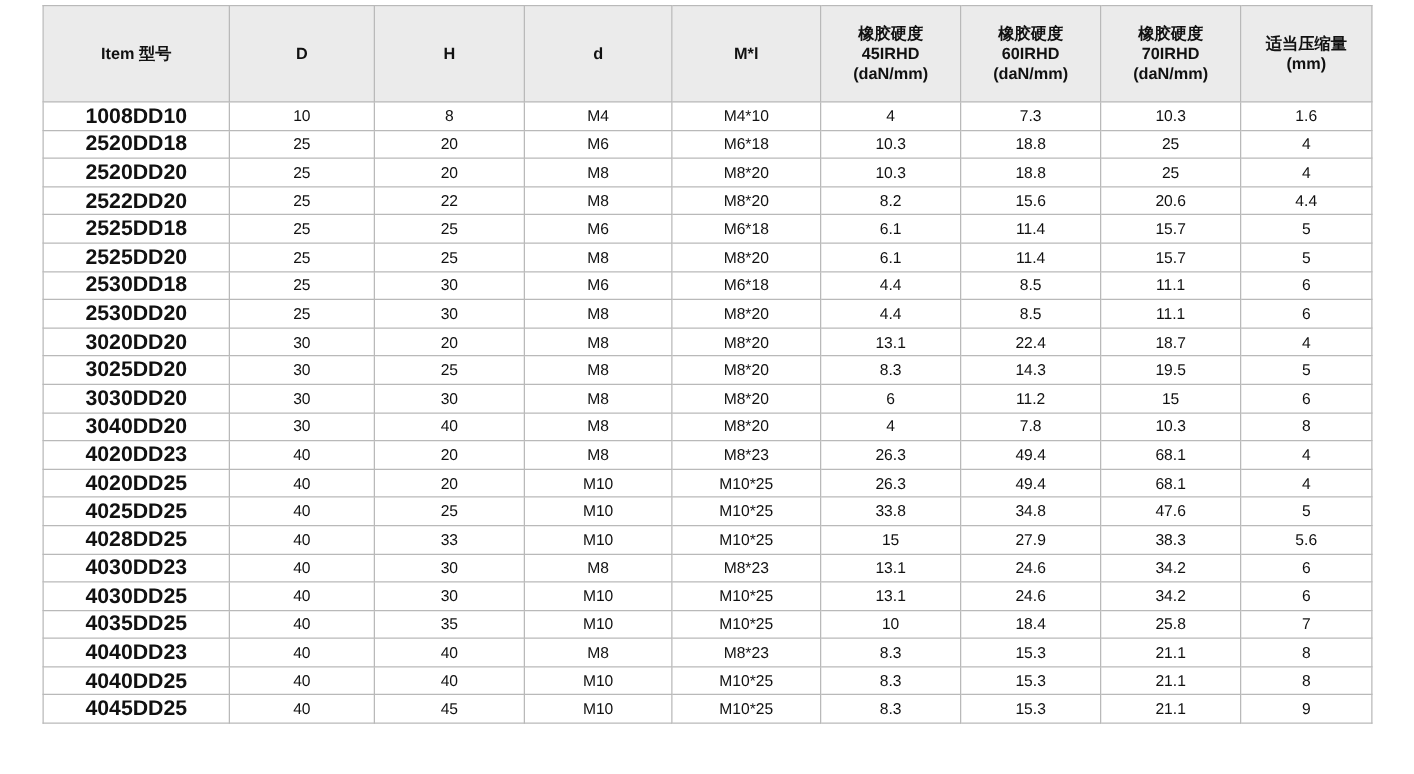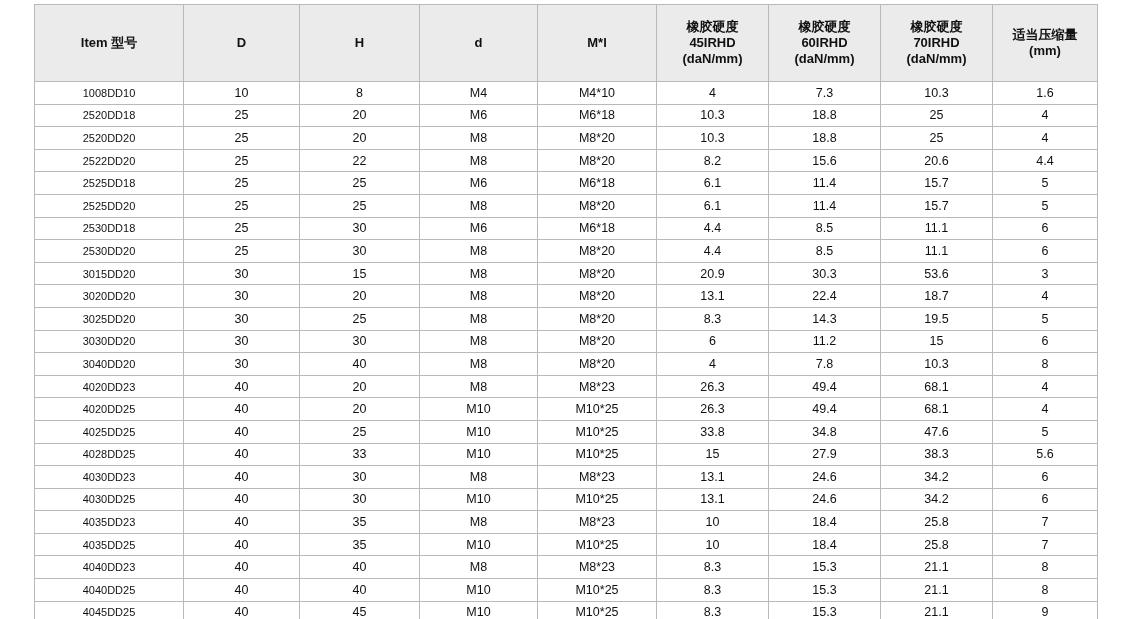--- a/index.html
+++ b/index.html
@@ -45,21 +45,22 @@
     display: block;
   }
   table.spec tbody td {
     height: 21.6px;
     background: #ffffff;
     font-size: 12.5px;
     color: #111111;
     white-space: nowrap;
   }
   table.spec tbody td.item {
-    font-size: 11px;
+    font-size: 17px;
+    font-weight: bold;
   }
   
   col.c0 { width: 149px; }
   col.c1 { width: 116px; }
   col.c2 { width: 120px; }
   col.c3 { width: 118px; }
   col.c4 { width: 119px; }
   col.c5 { width: 112px; }
   col.c6 { width: 112px; }
   col.c7 { width: 112px; }
@@ -202,31 +203,20 @@
           <td>25</td>
           <td>30</td>
           <td>M8</td>
           <td>M8*20</td>
           <td>4.4</td>
           <td>8.5</td>
           <td>11.1</td>
           <td>6</td>
         </tr>
         <tr>
-          <td class="item">3015DD20</td>
-          <td>30</td>
-          <td>15</td>
-          <td>M8</td>
-          <td>M8*20</td>
-          <td>20.9</td>
-          <td>30.3</td>
-          <td>53.6</td>
-          <td>3</td>
-        </tr>
-        <tr>
           <td class="item">3020DD20</td>
           <td>30</td>
           <td>20</td>
           <td>M8</td>
           <td>M8*20</td>
           <td>13.1</td>
           <td>22.4</td>
           <td>18.7</td>
           <td>4</td>
         </tr>
@@ -321,31 +311,20 @@
         <tr>
           <td class="item">4030DD25</td>
           <td>40</td>
           <td>30</td>
           <td>M10</td>
           <td>M10*25</td>
           <td>13.1</td>
           <td>24.6</td>
           <td>34.2</td>
           <td>6</td>
-        </tr>
-        <tr>
-          <td class="item">4035DD23</td>
-          <td>40</td>
-          <td>35</td>
-          <td>M8</td>
-          <td>M8*23</td>
-          <td>10</td>
-          <td>18.4</td>
-          <td>25.8</td>
-          <td>7</td>
         </tr>
         <tr>
           <td class="item">4035DD25</td>
           <td>40</td>
           <td>35</td>
           <td>M10</td>
           <td>M10*25</td>
           <td>10</td>
           <td>18.4</td>
           <td>25.8</td>

